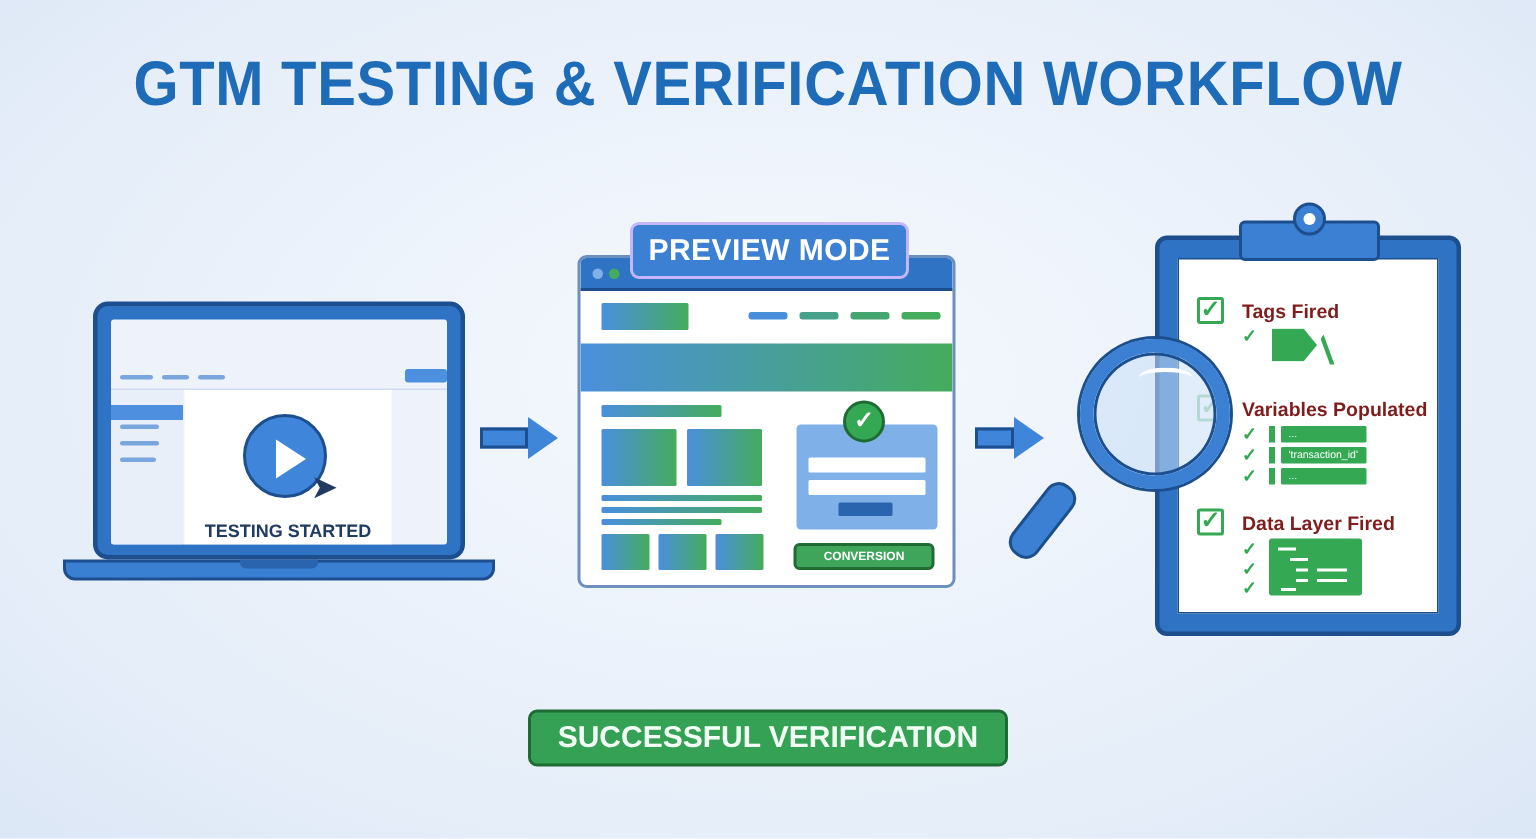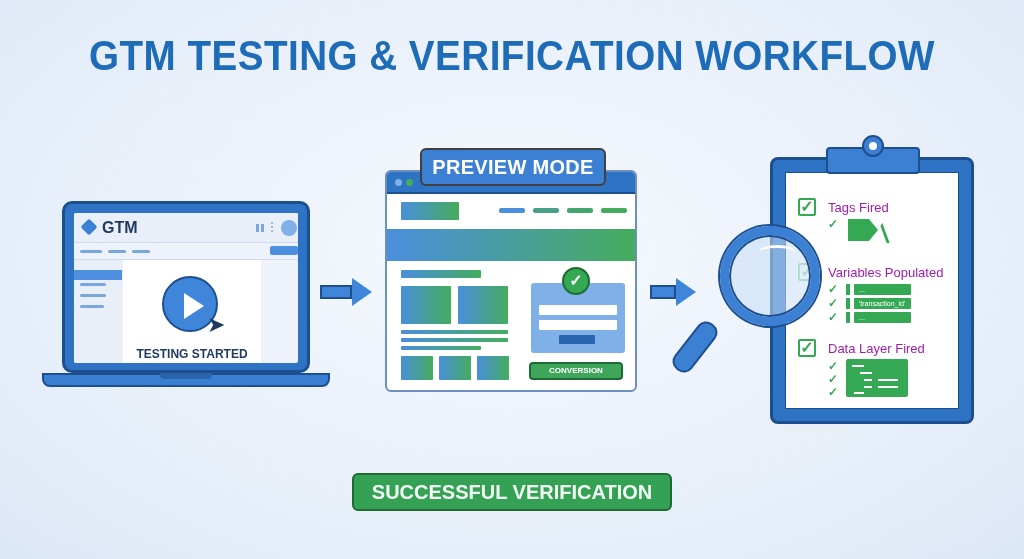--- a/index.html
+++ b/index.html
@@ -27,63 +27,56 @@
 .play-tri{left:20px;top:15px;width:0;height:0;border-left:20px solid #fff;border-top:13px solid transparent;border-bottom:13px solid transparent}
 .cursor{left:84px;top:52px;font-size:22px;color:#1f3b62}
 .test-text{left:0;width:138px;top:87px;text-align:center;font-size:12px;font-weight:bold;color:#1f3b62}
 
 .arrow-body{background:#3f86db;border:2px solid #1d4f8f;height:14px}
 .arrow-head{width:0;height:0;border-left:20px solid #3f86db;border-top:14px solid transparent;border-bottom:14px solid transparent}
 
 .browser{left:385px;top:170px;width:252px;height:222px;background:#fff;border:2px solid #6d8fbe;border-radius:6px;overflow:hidden}
 .b-top{left:0;top:0;right:0;height:22px;background:#2f73c5;border-bottom:2px solid #1d4f8f}
 .dot{top:7px;width:7px;height:7px;border-radius:50%}
-.pm-badge{left:420px;top:148px;width:186px;height:38px;background:#3b80d2;border:2px solid #404040;border-radius:6px;color:#fff;font-size:20px;font-weight:bold;text-align:center;line-height:34px;letter-spacing:0.3px}
+.pm-badge{left:420px;top:148px;width:186px;height:38px;background:#3b80d2;border:2px solid #c4b5fd;border-radius:6px;color:#fff;font-size:20px;font-weight:bold;text-align:center;line-height:34px;letter-spacing:0.3px}
 .gb{background:linear-gradient(90deg,#4a8fdc,#45ac5d)}
 .hero{left:0;top:57px;right:0;height:32px}
 .nl{height:5px;top:36px;border-radius:2px}
 .blk{border-radius:1px}
 .form{left:144px;top:111px;width:94px;height:70px;background:#7fb0e8;border-radius:3px}
 .inp{left:8px;width:78px;height:10px;background:#fff;border-radius:1px}
 .sub{left:28px;top:52px;width:36px;height:9px;background:#2a63ae;border-radius:1px}
 .chk{left:175px;top:95px;width:28px;height:28px;border-radius:50%;background:#34a853;border:2px solid #1f6b34;color:#fff;font-size:16px;text-align:center;line-height:24px;font-weight:bold}
 .conv{left:529px;top:362px;width:94px;height:18px;background:#3ea55a;border:2px solid #1f6b34;border-radius:4px;color:#fff;font-size:8px;font-weight:bold;text-align:center;line-height:14px}
 
 .clip{left:770px;top:157px;width:204px;height:267px;background:#2f73c5;border:3px solid #1d4f8f;border-radius:8px}
 .paper{left:12px;top:12px;right:12px;bottom:12px;background:#fff;border:1px solid #1d4f8f}
 .clasp{left:826px;top:147px;width:94px;height:27px;background:#3b80d2;border:2px solid #1d4f8f;border-radius:4px}
 .clasp-ring{left:862px;top:135px;width:22px;height:22px;border-radius:50%;background:#3b80d2;border:2px solid #1d4f8f}
 .clasp-hole{left:5px;top:5px;width:8px;height:8px;border-radius:50%;background:#fff}
 .cbox{width:18px;height:18px;border:2px solid #34a853;border-radius:2px;color:#34a853;font-size:16px;font-weight:bold;line-height:14px;text-align:center}
-.ctitle{font-size:13px;font-weight:normal;color:#a21caf}
+.ctitle{font-size:13px;font-weight:bold;color:#7f1d1d}
 .tick{color:#34a853;font-size:12px;font-weight:bold}
 .varrow{height:11px;background:#34a853;border-radius:1px;color:#fff;font-size:7px;line-height:11px;padding-left:5px}
 .varstub{width:4px;height:11px;background:#34a853}
 .code{background:#34a853;border-radius:2px}
 .cl{height:2px;background:#fff}
 
 .mag-ring{left:720px;top:226px;width:100px;height:100px;border-radius:50%;border:9px solid #3b80d2;background:rgba(200,222,245,0.55);box-shadow:0 0 0 2px #1d4f8f, inset 0 0 0 2px #1d4f8f}
 .mag-handle{left:684px;top:318px;width:22px;height:58px;background:#3b80d2;border:2px solid #1d4f8f;border-radius:10px;transform:rotate(38deg);transform-origin:center}
 .shine{left:30px;top:10px;width:36px;height:14px;border-top:3px solid #fff;border-radius:50%}
 .success{left:352px;top:473px;width:320px;height:38px;background:#35a155;border:2px solid #1f6b34;border-radius:6px;color:#f2fff4;font-size:20px;font-weight:bold;text-align:center;line-height:34px}
 </style>
 </head>
 <body>
 
 <div class="abs title">GTM TESTING &amp; VERIFICATION WORKFLOW</div>
 
 <div class="abs lap-screen">
   <div class="abs lap-inner">
-    <div class="abs gtm-head">
-      <div class="abs gtm-logo"></div>
-      <div class="abs gtm-text">GTM</div>
-      <div class="abs grid-ic"></div>
-      <div class="abs" style="left:197px;top:9px;width:2px;height:11px;background:repeating-linear-gradient(#9db8de 0 2px,transparent 2px 4px)"></div>
-      <div class="abs avatar"></div>
-    </div>
     <div class="abs gtm-nav">
       <div class="abs nav-bar" style="left:6px;width:22px"></div>
       <div class="abs nav-bar" style="left:34px;width:18px"></div>
       <div class="abs nav-bar" style="left:58px;width:18px"></div>
       <div class="abs nav-btn"></div>
     </div>
     <div class="abs side">
       <div class="abs side-sel"></div>
       <div class="abs side-line" style="left:6px;top:23px;width:26px"></div>
       <div class="abs side-line" style="left:6px;top:34px;width:26px"></div>

